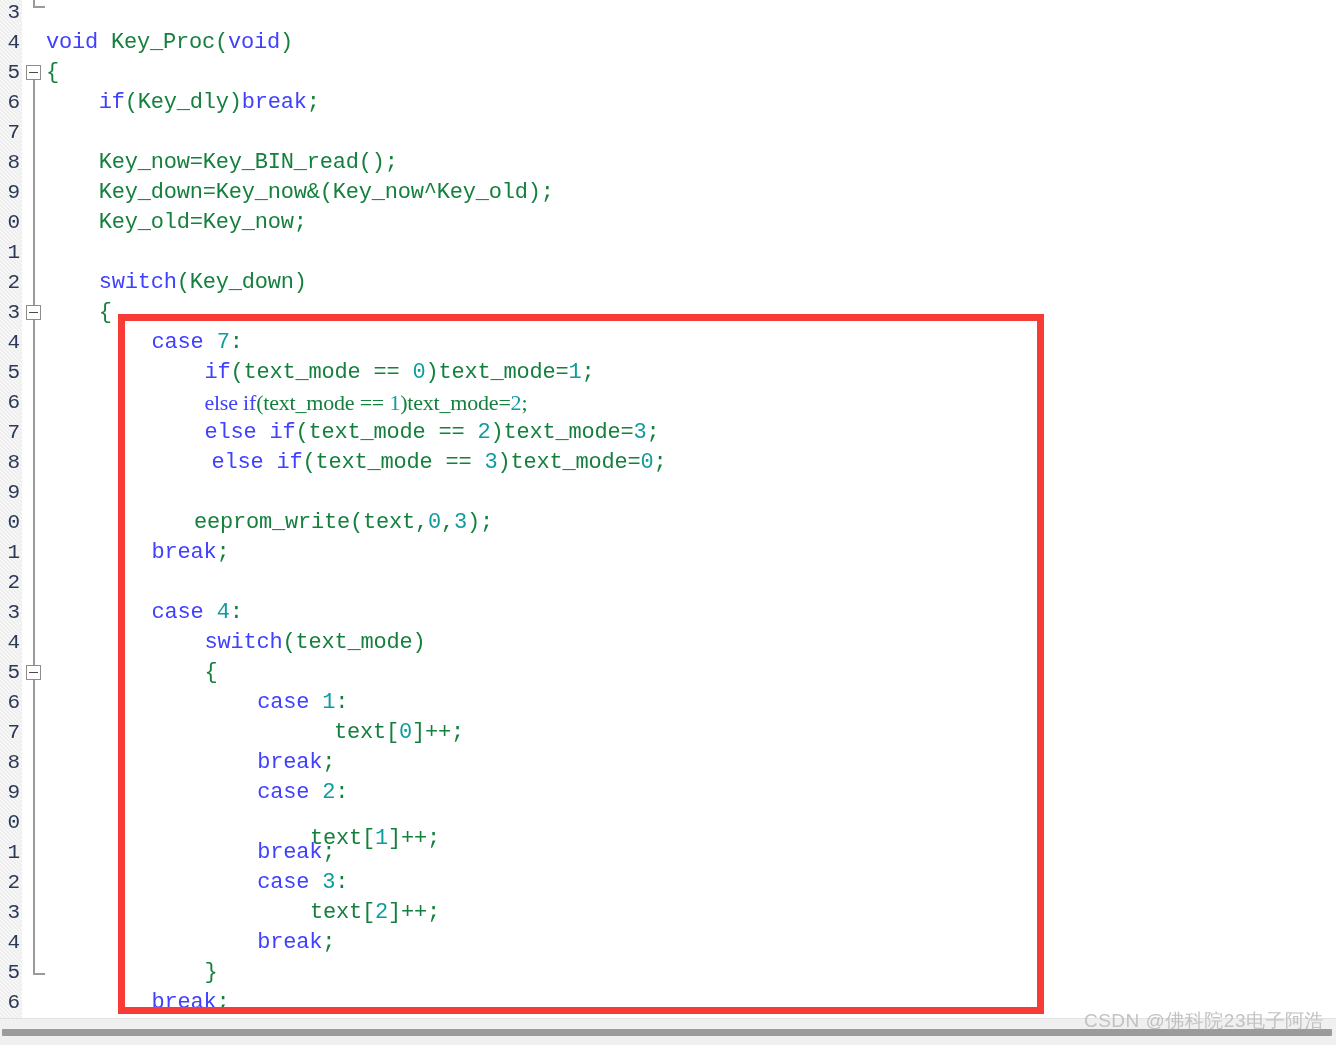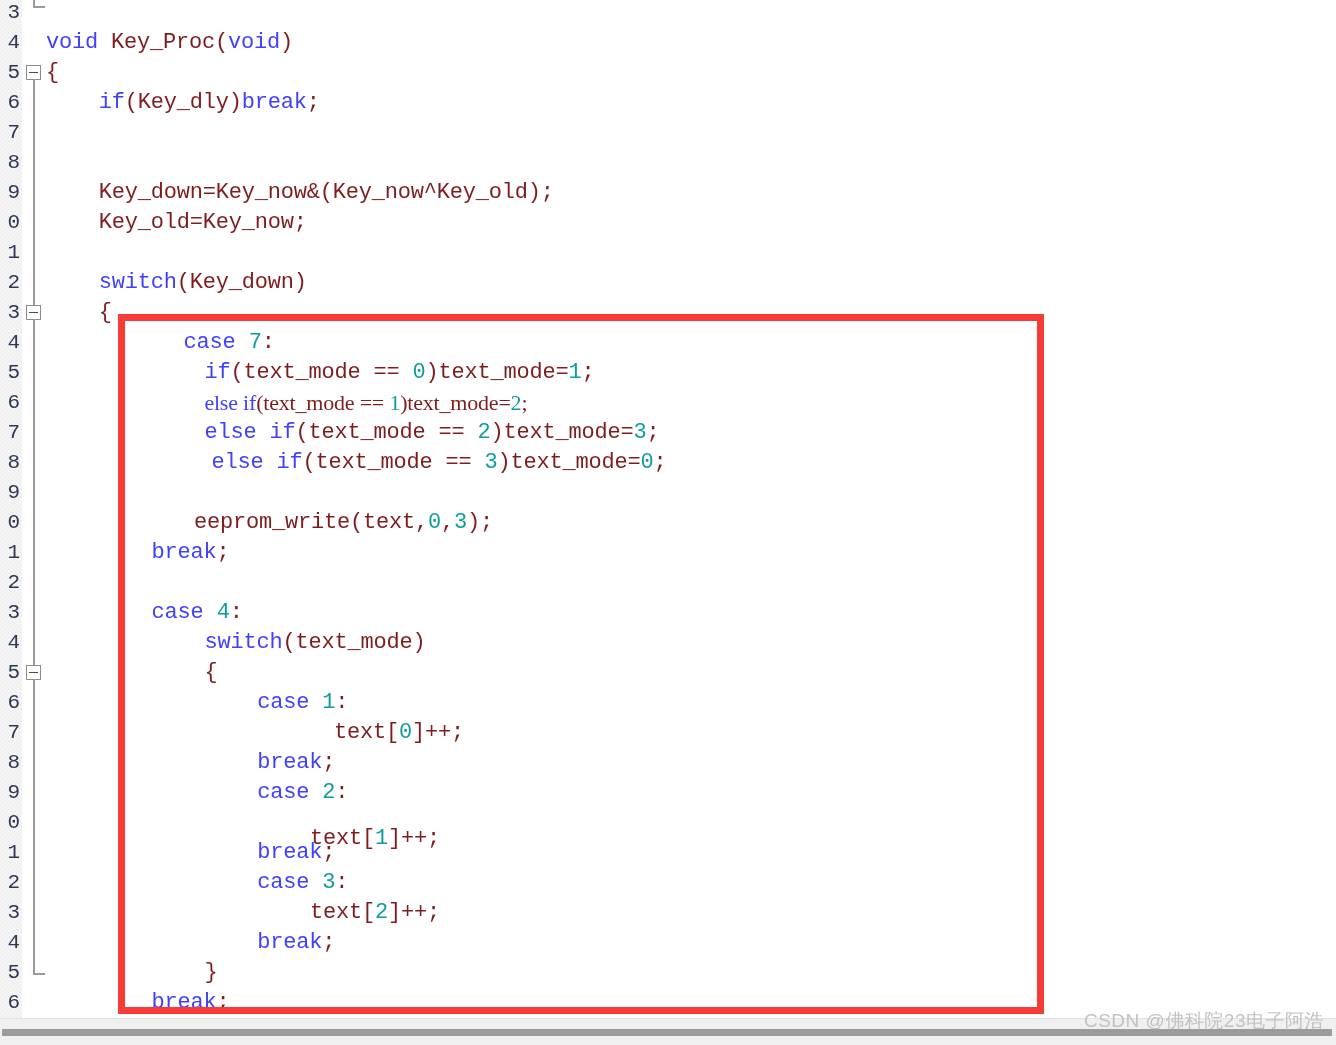--- a/index.html
+++ b/index.html
@@ -118,21 +118,21 @@
     height: 30px;
     line-height: 30px;
     white-space: pre;
     font-family: "Liberation Mono", "DejaVu Sans Mono", monospace;
     font-size: 22px;
     color: #1b1b1b;
     letter-spacing: -0.2px;
   }
   .kw   { color: #4040ff; }
   .num  { color: #0f9c9c; }
-  .plain{ color: #7f1d1d; }
+  .plain{ color: #15803d; }
 
   
   .redbox {
     position: absolute;
     left: 118px;
     top: 314px;
     width: 926px;
     height: 700px;
     border: 7px solid #f93b38;
     box-sizing: border-box;
@@ -224,26 +224,27 @@
         <div class="fold-box" style="top: 305px;"></div>
         <div class="fold-box" style="top: 665px;"></div>
       </div>
 
     <div class="code" id="codearea">
         <div class="line" style="top: -2px; left: 0px;"></div>
         <div class="line" style="top: 28px; left: 0px;"><span class="kw">void</span><span class="plain"> Key_Proc(</span><span class="kw">void</span><span class="plain">)</span></div>
         <div class="line" style="top: 58px; left: 0px;"><span class="plain">{</span></div>
         <div class="line" style="top: 88px; left: 52.8px;"><span class="kw">if</span><span class="plain">(Key_dly)</span><span class="kw">break</span><span class="plain">;</span></div>
         <div class="line" style="top: 118px; left: 0px;"></div>
+        <div class="line" style="top: 148px; left: 52.8px;"><span class="plain">Key_now=Key_BIN_read();</span></div>
         <div class="line" style="top: 178px; left: 52.8px;"><span class="plain">Key_down=Key_now&amp;(Key_now^Key_old);</span></div>
         <div class="line" style="top: 208px; left: 52.8px;"><span class="plain">Key_old=Key_now;</span></div>
         <div class="line" style="top: 238px; left: 0px;"></div>
         <div class="line" style="top: 268px; left: 52.8px;"><span class="kw">switch</span><span class="plain">(Key_down)</span></div>
         <div class="line" style="top: 298px; left: 52.8px;"><span class="plain">{</span></div>
-        <div class="line" style="top: 328px; left: 105.6px; margin-left: 32px;"><span class="kw">case</span><span class="plain"> </span><span class="num">7</span><span class="plain">:</span></div>
+        <div class="line" style="top: 328px; left: 105.6px;"><span class="kw">case</span><span class="plain"> </span><span class="num">7</span><span class="plain">:</span></div>
         <div class="line" style="top: 358px; left: 158.4px;"><span class="kw">if</span><span class="plain">(text_mode == </span><span class="num">0</span><span class="plain">)text_mode=</span><span class="num">1</span><span class="plain">;</span></div>
         <div class="line" style="top: 388px; left: 158.4px; font-family: Liberation Serif, serif;"><span class="kw">else</span><span class="plain"> </span><span class="kw">if</span><span class="plain">(text_mode == </span><span class="num">1</span><span class="plain">)text_mode=</span><span class="num">2</span><span class="plain">;</span></div>
         <div class="line" style="top: 418px; left: 158.4px;"><span class="kw">else</span><span class="plain"> </span><span class="kw">if</span><span class="plain">(text_mode == </span><span class="num">2</span><span class="plain">)text_mode=</span><span class="num">3</span><span class="plain">;</span></div>
         <div class="line" style="top: 448px; left: 158.4px; margin-left: 7px;"><span class="kw">else</span><span class="plain"> </span><span class="kw">if</span><span class="plain">(text_mode == </span><span class="num">3</span><span class="plain">)text_mode=</span><span class="num">0</span><span class="plain">;</span></div>
         <div class="line" style="top: 478px; left: 0px;"></div>
         <div class="line" style="top: 508px; left: 148px;"><span class="plain">eeprom_write(text,</span><span class="num">0</span><span class="plain">,</span><span class="num">3</span><span class="plain">);</span></div>
         <div class="line" style="top: 538px; left: 105.6px;"><span class="kw">break</span><span class="plain">;</span></div>
         <div class="line" style="top: 568px; left: 0px;"></div>
         <div class="line" style="top: 598px; left: 105.6px;"><span class="kw">case</span><span class="plain"> </span><span class="num">4</span><span class="plain">:</span></div>
         <div class="line" style="top: 628px; left: 158.4px;"><span class="kw">switch</span><span class="plain">(text_mode)</span></div>

